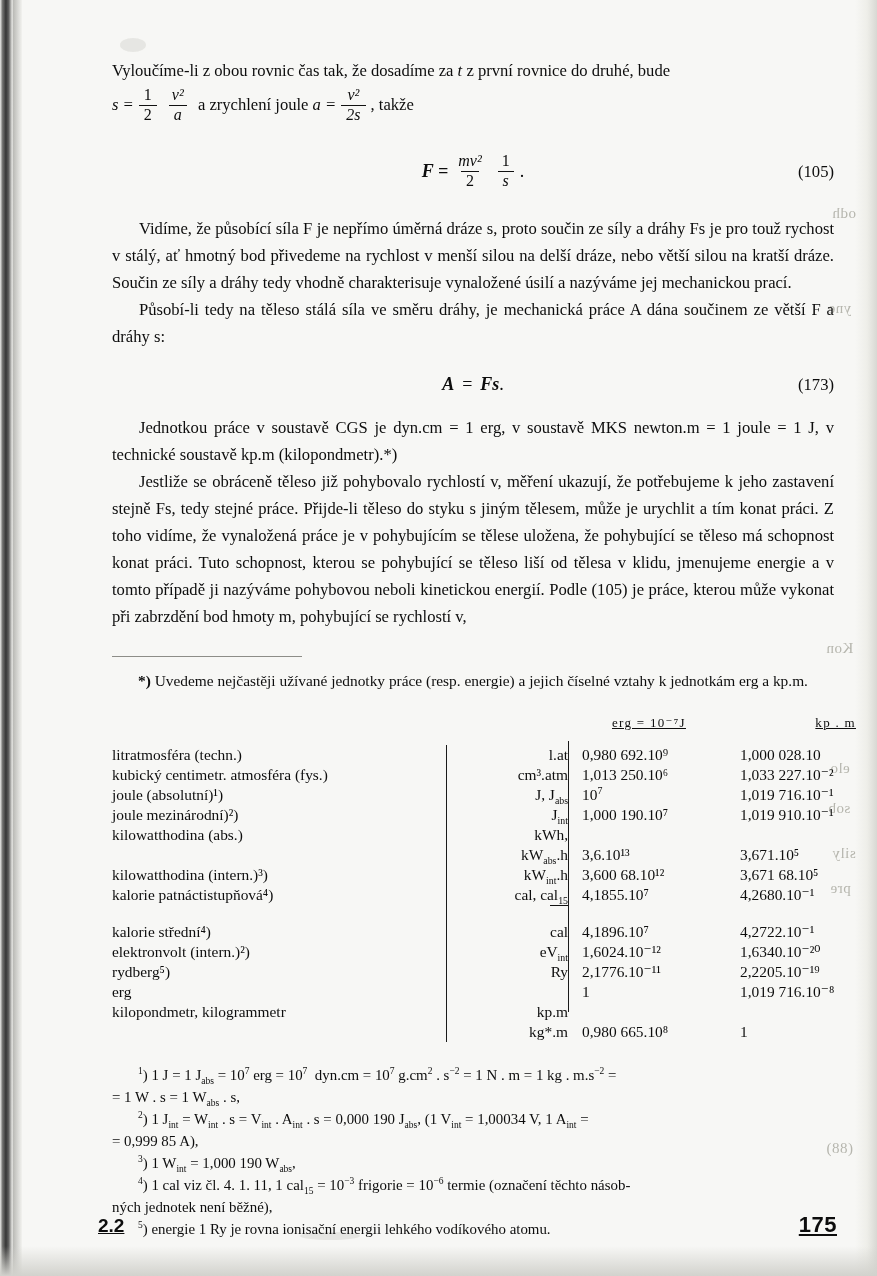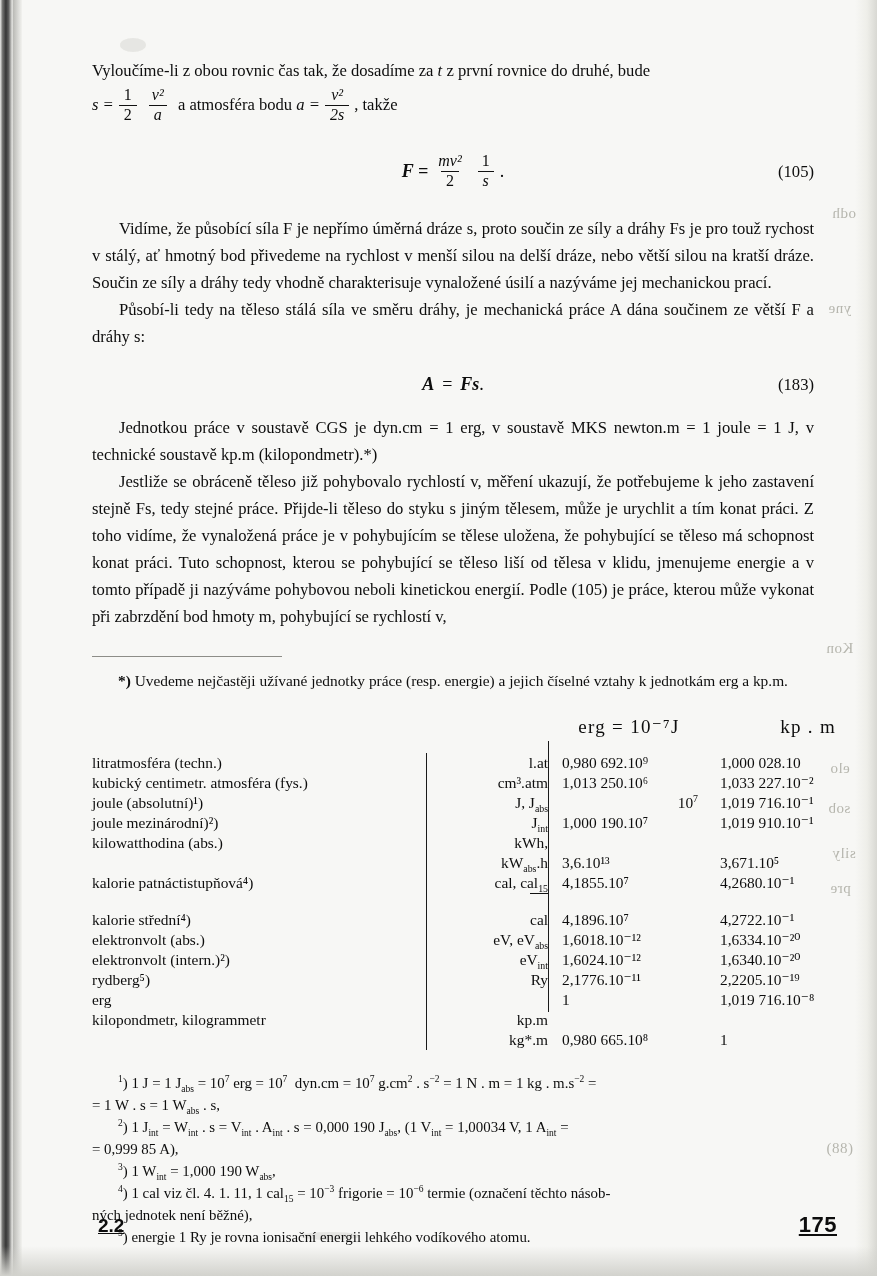--- a/index.html
+++ b/index.html
@@ -57,21 +57,21 @@
     position: absolute;
     border-radius: 50%;
     background: #d9d9d3;
     opacity: .55;
     pointer-events: none;
   }
 
   
   .content {
     position: absolute;
-    left: 92px;
+    left: 112px;
     top: 58px;
     width: 722px;
   }
   p {
     margin: 0;
     font-size: 16.6px;
     line-height: 1.62;
     text-align: justify;
     text-justify: inter-word;
   }
@@ -139,23 +139,24 @@
     line-height: 1.30;
     font-weight: normal;
     white-space: nowrap;
   }
   th.h-blank { width: 334px; }
   th.h-sym   { width: 122px; }
   th.h-erg   { width: 150px; }
   th.h-kpm   { width: 116px; text-align: right; }
   .hdr {
     font-weight: bold;
-    font-size: 19px;
+    font-size: 13px;
     letter-spacing: 1.3px;
     padding-bottom: 13px !important;
+    text-decoration: underline;
   }
   .hdr.erg-h { padding-left: 6px; }
   .hdr.kpm-h { padding-left: 16px; }
   td.c-name { padding-right: 6px !important; }
   td.c-sym  { border-left: 1.3px solid #1a1a1a; padding-left: 9px !important; text-align: right; }
   td.c-erg  { padding-left: 14px !important; }
   td.c-kpm  { padding-left: 16px !important; }
   .vline-mid {
     position: absolute;
     border-left: 1.3px solid #1a1a1a;
@@ -220,21 +221,21 @@
         <i>s =</i>
         <span class="frac">
           <span class="num">1</span>
           <span class="den">2</span>
         </span>
         <span class="frac">
           <span class="num it">v²</span>
           <span class="den it">a</span>
         </span>
       </span>
-      <span>a atmosféra bodu</span>
+      <span>a zrychlení joule</span>
       <span class="inline-eq">
         <i>a =</i>
         <span class="frac">
           <span class="num it">v²</span>
           <span class="den it">2s</span>
         </span>
       </span><span>, takže</span>
     </p>
 
     <div class="eqrow" style="margin-top:30px;margin-bottom:26px;">
@@ -257,21 +258,21 @@
 
     <p class="indent">Působí-li tedy na těleso stálá síla ve směru dráhy, je mechanická práce A dána součinem ze větší F a dráhy s:</p>
 
     <div class="eqrow" style="margin-top:24px;margin-bottom:20px;">
       <span class="inline-eq" style="font-size:18px;">
         <b class="it">A</b>
         <span style="margin:0 8px;">=</span>
         <b class="it">Fs</b>
           <span>.</span>
       </span>
-      <span class="eqno">(183)</span>
+      <span class="eqno">(173)</span>
     </div>
 
     <p class="indent">Jednotkou práce v soustavě CGS je dyn.cm = 1 erg, v soustavě MKS newton.m = 1 joule = 1 J, v technické soustavě kp.m (kilopondmetr).*)</p>
 
     <p class="indent">Jestliže se obráceně těleso již pohybovalo rychlostí v, měření ukazují, že potřebujeme k  jeho zastavení stejně Fs, tedy stejné práce. Přijde-li těleso do styku s jiným tělesem, může je urychlit a tím konat práci. Z toho vidíme, že vynaložená práce je v pohybujícím se tělese uložena, že pohybující se těleso má schopnost konat práci. Tuto schopnost, kterou se pohybující se těleso liší od tělesa v klidu, jmenujeme energie a v tomto případě ji nazýváme pohybovou neboli kinetickou energií. Podle (105) je práce, kterou může vykonat při zabrzdění bod hmoty m, pohybující se rychlostí v,</p>
 
     <div class="fnrule"></div>
     <div class="fn-intro">
       <span class="lead bf">*)</span>
       <span>Uvedeme nejčastěji užívané jednotky práce (resp. energie) a jejich číselné vztahy k jednotkám erg a kp.m.</span>
@@ -296,21 +297,21 @@
           </tr>
           <tr>
             <td class="c-name">kubický centimetr. atmosféra (fys.)</td>
             <td class="c-sym">cm³.atm</td>
             <td class="c-erg">1,013 250.10⁶</td>
             <td class="c-kpm">1,033 227.10⁻²</td>
           </tr>
           <tr>
             <td class="c-name">joule (absolutní)¹)</td>
             <td class="c-sym">J, J<sub class="x">abs</sub></td>
-            <td class="c-erg" style="text-align:right;padding-right:6px;">10<sup class="x">7</sup></td>
+            <td class="c-erg" style="text-align:left;padding-right:6px;">10<sup class="x">7</sup></td>
             <td class="c-kpm">1,019 716.10⁻¹</td>
           </tr>
           <tr>
             <td class="c-name">joule mezinárodní)²)</td>
             <td class="c-sym">J<sub class="x">int</sub></td>
             <td class="c-erg">1,000 190.10⁷</td>
             <td class="c-kpm">1,019 910.10⁻¹</td>
           </tr>
           <tr>
             <td class="c-name">kilowatthodina (abs.)</td>
@@ -318,36 +319,36 @@
             <td class="c-erg"></td>
             <td class="c-kpm"></td>
           </tr>
           <tr>
             <td class="c-name"></td>
             <td class="c-sym">kW<sub class="x">abs</sub>.h</td>
             <td class="c-erg">3,6.10¹³</td>
             <td class="c-kpm">3,671.10⁵</td>
           </tr>
           <tr>
+            <td class="c-name">kilowatthodina (intern.)³)</td>
+            <td class="c-sym">kW<sub class="x">int</sub>.h</td>
+            <td class="c-erg">3,600 68.10¹²</td>
+            <td class="c-kpm">3,671 68.10⁵</td>
+          </tr>
+          <tr>
             <td class="c-name">kalorie patnáctistupňová⁴)</td>
             <td class="c-sym">cal, cal<sub class="x">15</sub></td>
             <td class="c-erg">4,1855.10⁷</td>
             <td class="c-kpm">4,2680.10⁻¹</td>
           </tr>
           <tr>
             <td class="c-name">kalorie střední⁴)</td>
             <td class="c-sym"><span class="overline">cal</span></td>
             <td class="c-erg">4,1896.10⁷</td>
             <td class="c-kpm">4,2722.10⁻¹</td>
-          </tr>
-          <tr>
-            <td class="c-name">elektronvolt (abs.)</td>
-            <td class="c-sym">eV, eV<sub class="x">abs</sub></td>
-            <td class="c-erg">1,6018.10⁻¹²</td>
-            <td class="c-kpm">1,6334.10⁻²⁰</td>
           </tr>
           <tr>
             <td class="c-name">elektronvolt (intern.)²)</td>
             <td class="c-sym">eV<sub class="x">int</sub></td>
             <td class="c-erg">1,6024.10⁻¹²</td>
             <td class="c-kpm">1,6340.10⁻²⁰</td>
           </tr>
           <tr>
             <td class="c-name">rydberg⁵)</td>
             <td class="c-sym">Ry</td>

